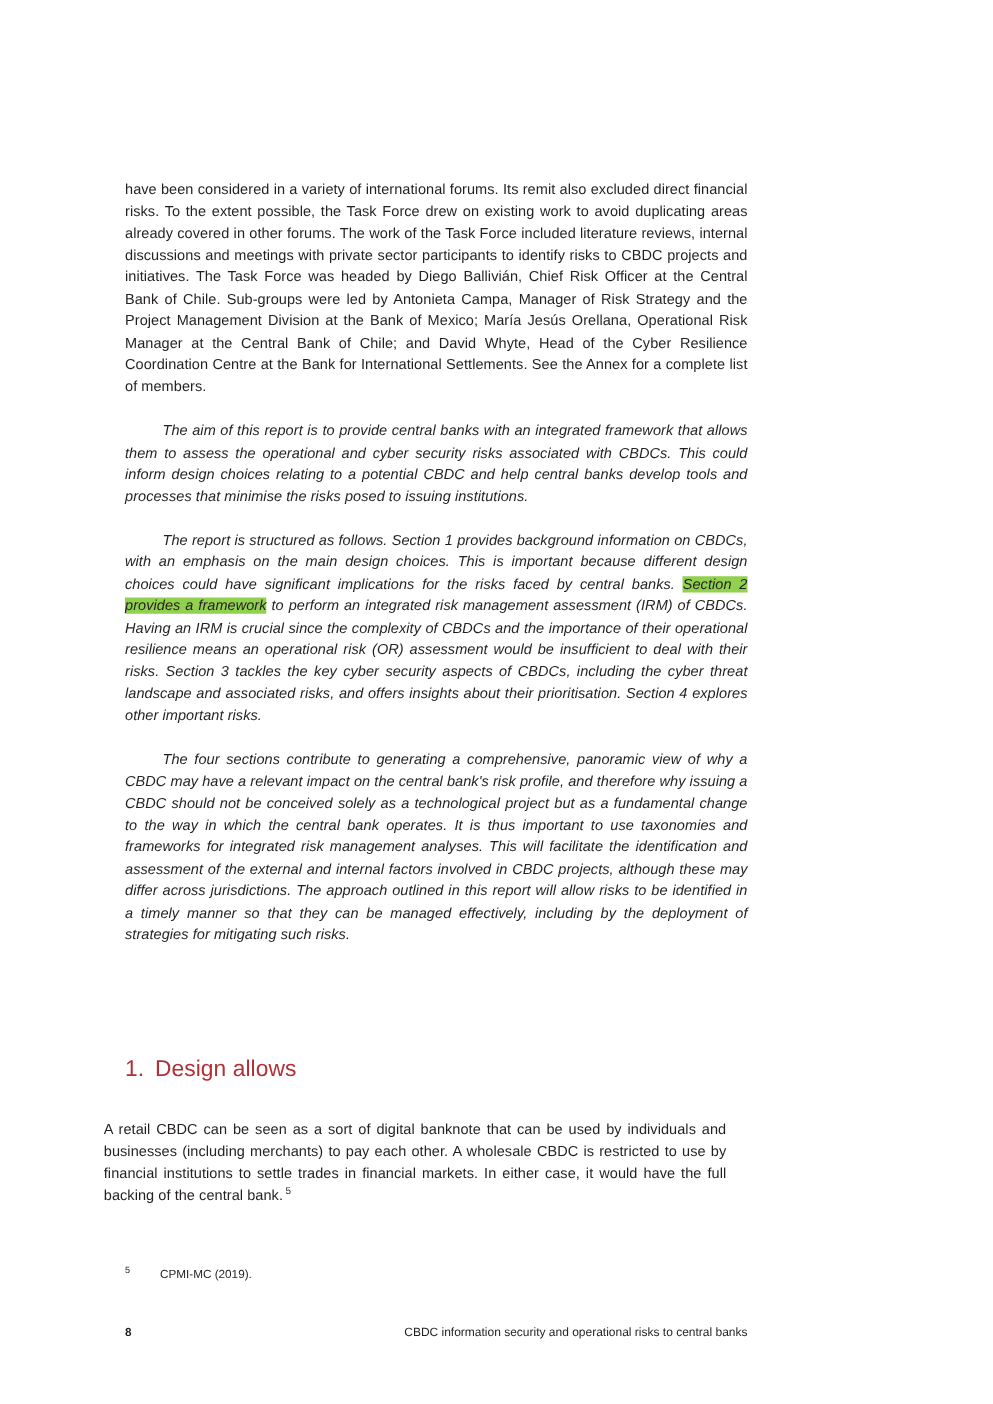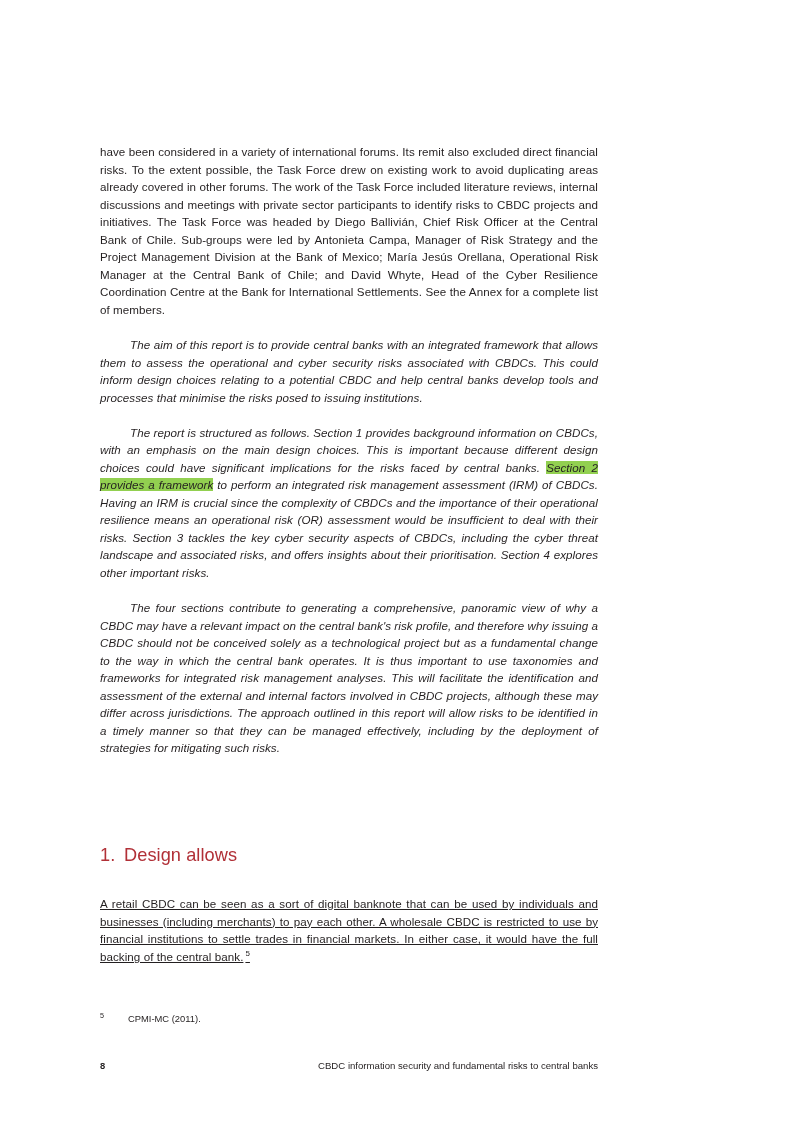--- a/index.html
+++ b/index.html
@@ -74,24 +74,23 @@
     letter-spacing: 0.004em;
     white-space: nowrap;
   }
   h1.section-heading .num {
     display: inline-block;
     width: 24px;
   }
 
   .after-heading {
     position: absolute;
-    left: 100px;
+    left: 83px;
     top: 895px;
     width: 498px;
-    text-decoration: underline;
   }
 
   .footnotes {
     position: absolute;
     left: 100px;
     top: 1012px;
     width: 498px;
   }
   .footnote-item {
     position: relative;
@@ -148,22 +147,22 @@
 
   <h1 class="section-heading"><span class="num">1.</span><span>Design allows</span></h1>
 
   <div class="after-heading">
     <p class="body-par"><span>A retail CBDC can be seen as a sort of digital banknote that can be used by individuals and businesses (including merchants) to pay each other. A wholesale CBDC is restricted to use by financial institutions to settle trades in financial markets. In either case, it would have the full backing of the central bank.</span><sup class="fn-ref">5</sup></p>
   </div>
 
   <div class="footnotes">
     <div class="footnote-item">
       <span class="fn-num">5</span>
-      <span class="fn-text">CPMI-MC (2011).</span>
+      <span class="fn-text">CPMI-MC (2019).</span>
     </div>
   </div>
 
   <div class="page-footer">
     <span class="pg-num">8</span>
-    <span class="doc-title">CBDC information security and fundamental risks to central banks</span>
+    <span class="doc-title">CBDC information security and operational risks to central banks</span>
   </div>
 
 </div>
 
 </body></html>

